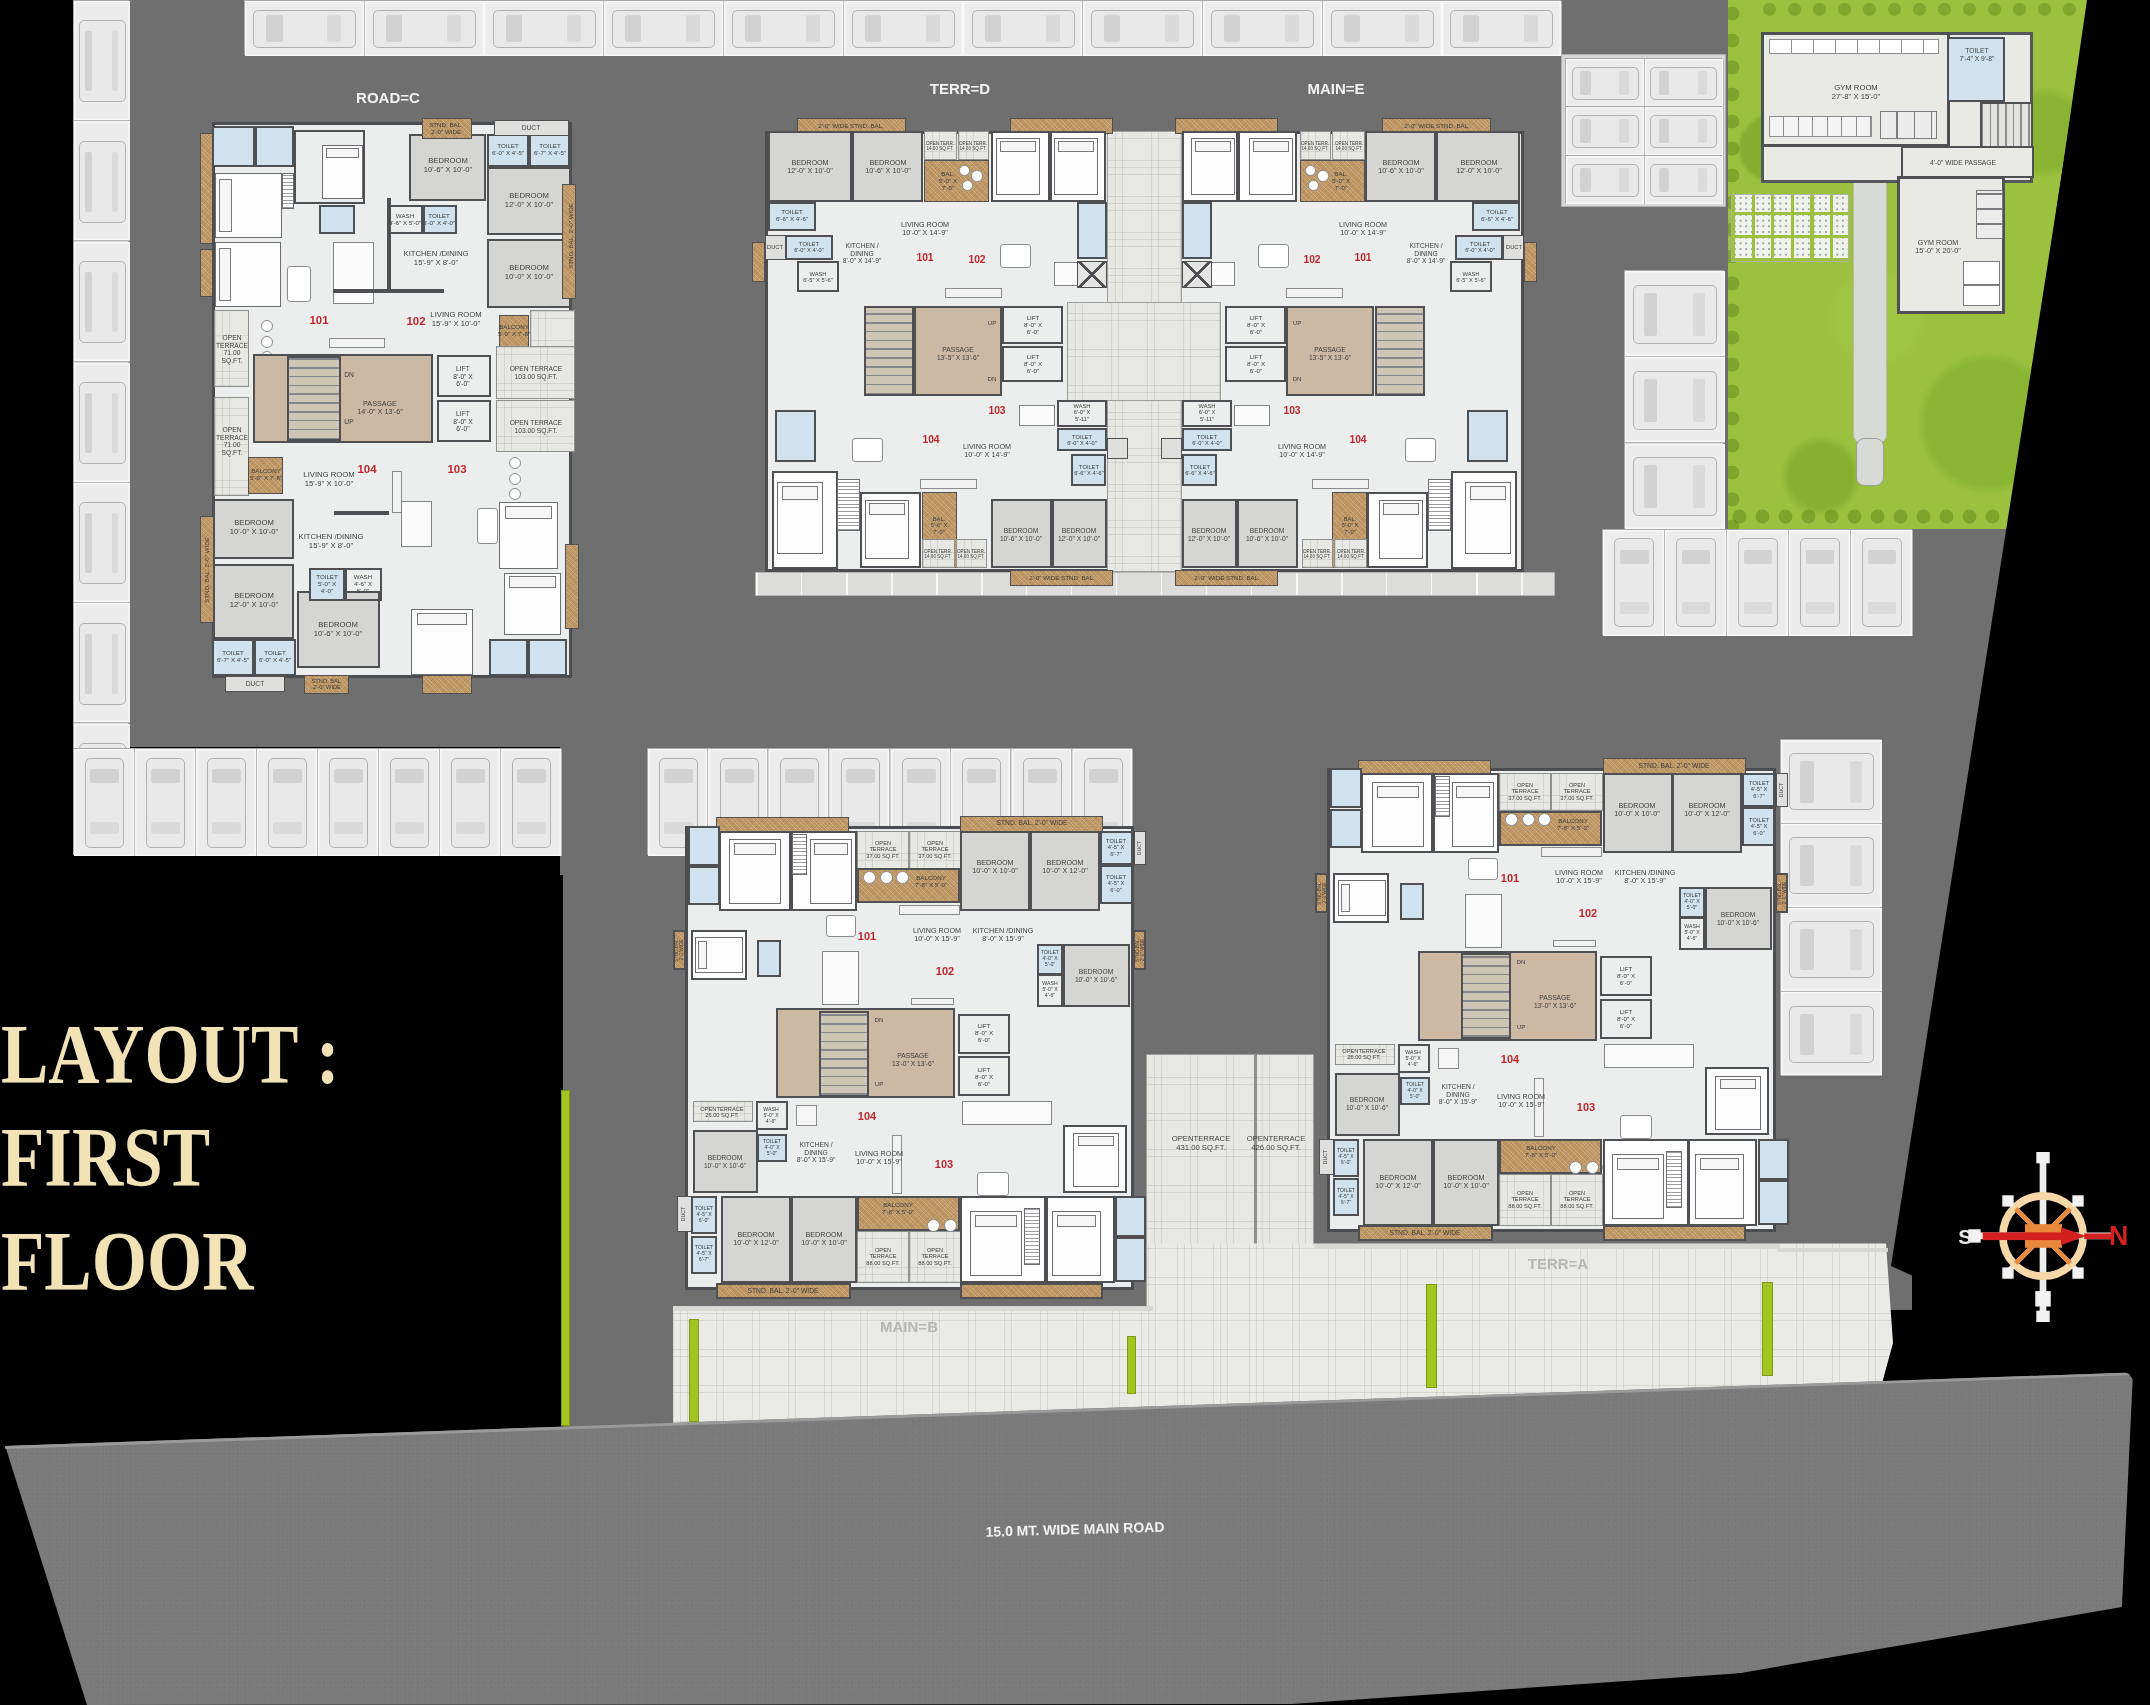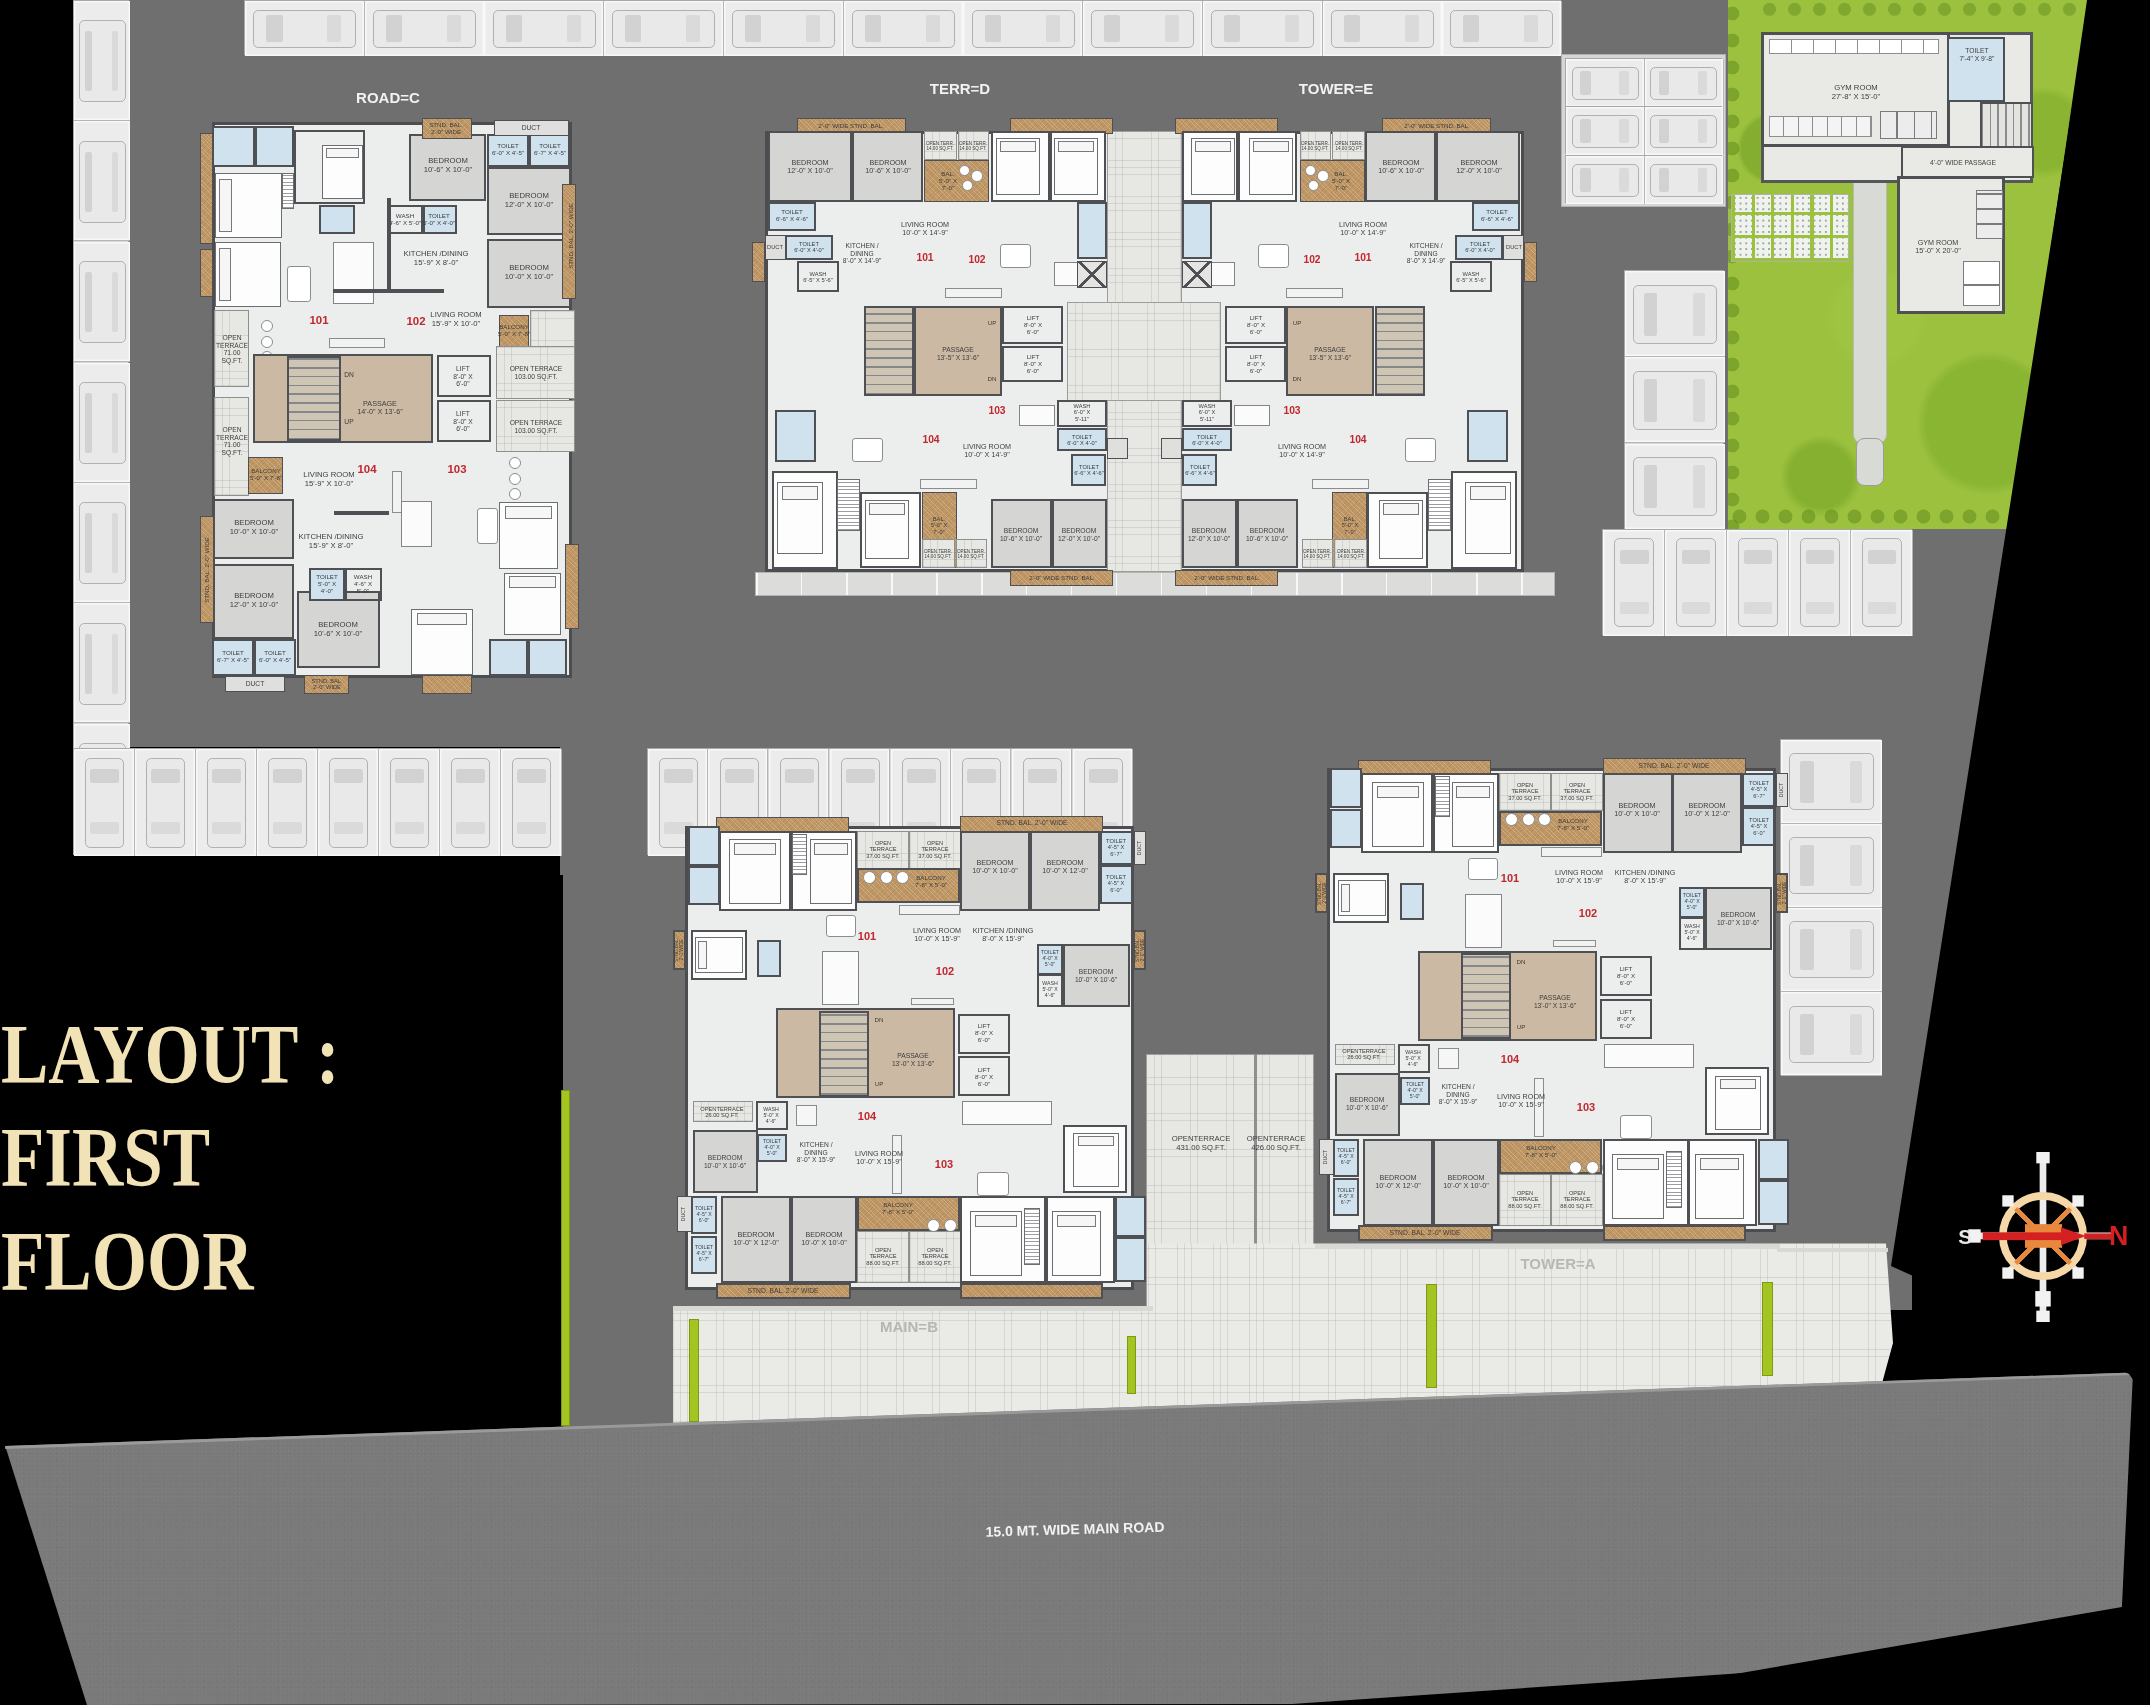--- a/index.html
+++ b/index.html
@@ -1966,29 +1966,29 @@
 
 <div class="ab" style="left:388px;top:98px;width:0px;height:0px;overflow:visible;">
     <div style="position:absolute;left:0;top:0;transform:translate(-50%,-50%);font-size:15px;line-height:1.12;color:#f2f2f2;font-weight:bold;letter-spacing:0px;text-align:center;white-space:pre;">ROAD=C</div>
   </div>
 
 <div class="ab" style="left:960px;top:89px;width:0px;height:0px;overflow:visible;">
     <div style="position:absolute;left:0;top:0;transform:translate(-50%,-50%);font-size:15px;line-height:1.12;color:#f2f2f2;font-weight:bold;letter-spacing:0px;text-align:center;white-space:pre;">TERR=D</div>
   </div>
 
 <div class="ab" style="left:1336px;top:89px;width:0px;height:0px;overflow:visible;">
-    <div style="position:absolute;left:0;top:0;transform:translate(-50%,-50%);font-size:15px;line-height:1.12;color:#f2f2f2;font-weight:bold;letter-spacing:0px;text-align:center;white-space:pre;">TOWER=E</div>
+    <div style="position:absolute;left:0;top:0;transform:translate(-50%,-50%);font-size:15px;line-height:1.12;color:#f2f2f2;font-weight:bold;letter-spacing:0px;text-align:center;white-space:pre;">MAIN=E</div>
   </div>
 
 <div class="ab" style="left:909px;top:1327px;width:0px;height:0px;overflow:visible;">
     <div style="position:absolute;left:0;top:0;transform:translate(-50%,-50%);font-size:15px;line-height:1.12;color:#b5b6b2;font-weight:bold;letter-spacing:0px;text-align:center;white-space:pre;">MAIN=B</div>
   </div>
 
 <div class="ab" style="left:1558px;top:1264px;width:0px;height:0px;overflow:visible;">
-    <div style="position:absolute;left:0;top:0;transform:translate(-50%,-50%);font-size:15px;line-height:1.12;color:#b7b8b4;font-weight:bold;letter-spacing:0px;text-align:center;white-space:pre;">TOWER=A</div>
+    <div style="position:absolute;left:0;top:0;transform:translate(-50%,-50%);font-size:15px;line-height:1.12;color:#b7b8b4;font-weight:bold;letter-spacing:0px;text-align:center;white-space:pre;">TERR=A</div>
   </div>
 
 <div class="ab" style="left:1px;top:1004px;width:393px;height:320px;font-family:'Liberation Serif',serif;font-weight:bold;color:#f2e3b6;font-size:71px;line-height:87px;transform:scaleY(1.185);transform-origin:0 0;">LAYOUT&nbsp;:<br>FIRST<br>FLOOR</div>
 
 <div class="ab" style="left:1075px;top:1530px;width:0px;height:0px;overflow:visible;">
     <div style="position:absolute;left:0;top:0;transform:translate(-50%,-50%) rotate(-1.6deg);font-size:14px;line-height:1.12;color:#f2f2f2;font-weight:bold;letter-spacing:0px;text-align:center;white-space:pre;">15.0 MT. WIDE MAIN ROAD</div>
   </div>
 
 <div class="ab" style="left:1958px;top:1152px;width:170px;height:170px;"><svg width="170" height="170" viewBox="0 0 330 330">
 <g stroke="#ececec" stroke-width="13">

